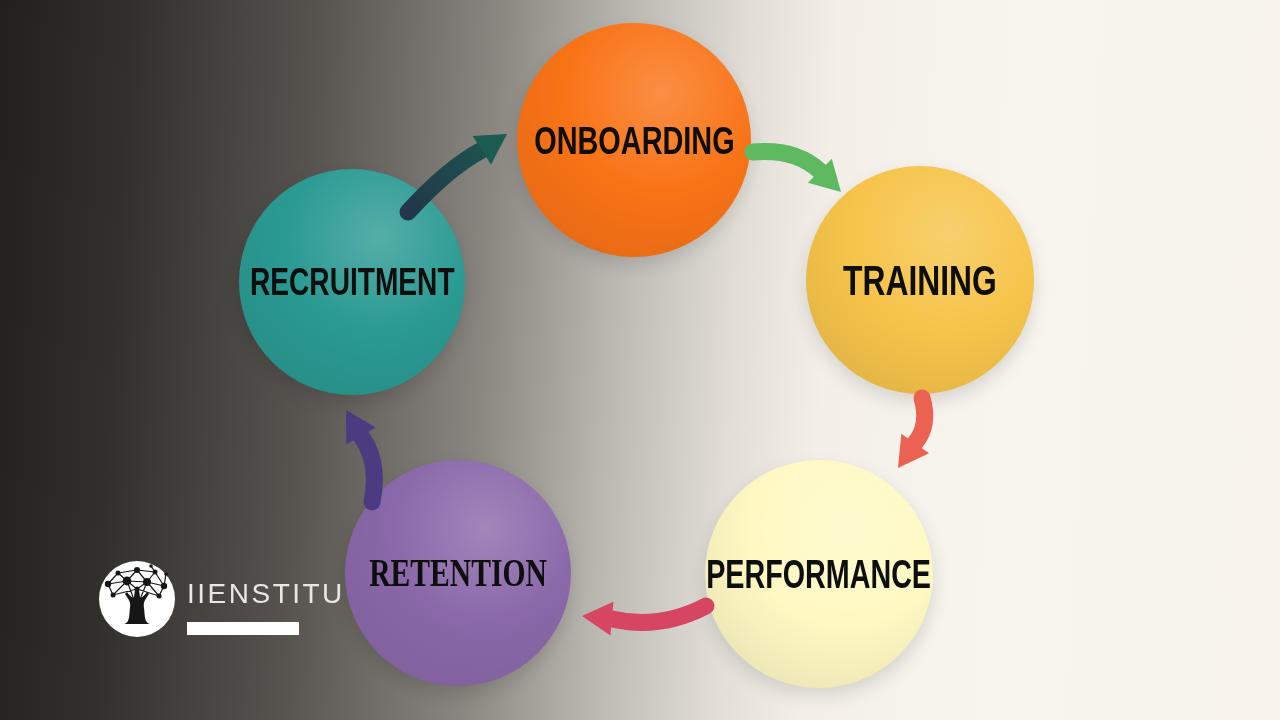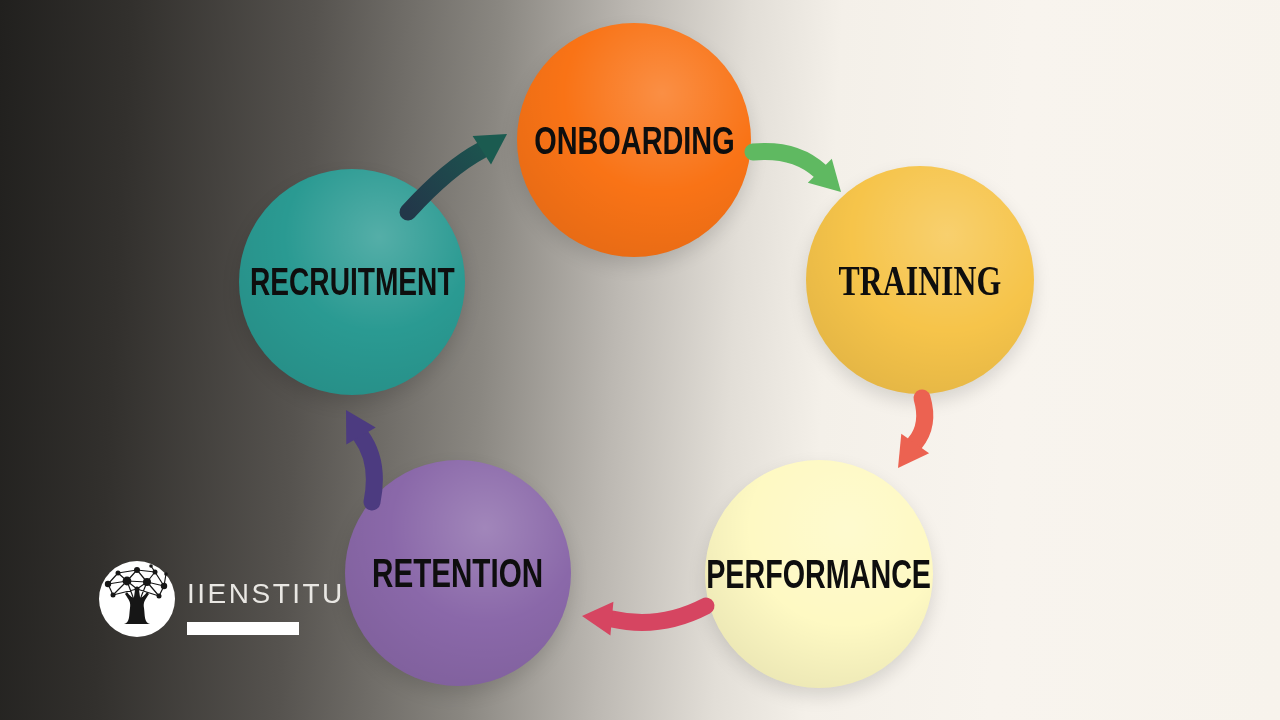--- a/index.html
+++ b/index.html
@@ -19,23 +19,23 @@
   }
   .stage::before{
     content:"";position:absolute;inset:0;border-radius:50%;
     background:radial-gradient(circle at 62% 30%, rgba(255,255,255,0.20), rgba(255,255,255,0) 45%, rgba(0,0,0,0.10) 95%);
   }
   .stage .label{
     position:relative;color:#0e0e0e;font-weight:700;white-space:nowrap;
     transform:scaleX(0.74);letter-spacing:0px;line-height:1;
   }
   .stage-onboarding {left:517px;top:23px; width:234px;height:234px;}
-  .stage-training   {left:806px;top:166px;width:228px;height:228px;font-family:Liberation Serif, serif;}
+  .stage-training   {left:806px;top:166px;width:228px;height:228px;}
   .stage-performance{left:705px;top:460px;width:228px;height:228px;}
-  .stage-retention  {left:345px;top:460px;width:226px;height:226px;}
+  .stage-retention  {left:345px;top:460px;width:226px;height:226px;font-family:Liberation Serif, serif;}
   .stage-recruitment{left:239px;top:169px;width:226px;height:226px;justify-content:center;}
   .stage-onboarding  .label{font-size:39px;}
   .stage-training    .label{font-size:43px;}
   .stage-performance .label{font-size:41px;transform:scaleX(0.70);}
   .stage-retention   .label{font-size:40px;}
   .stage-recruitment .label{font-size:38px;}
   #arrows{position:absolute;inset:0;z-index:3;pointer-events:none;}
   .logo{position:absolute;left:99px;top:560px;z-index:4;display:flex;align-items:flex-start;}
   .logo-badge{width:78px;height:80px;}
   .logo-text-wrap{margin-left:10px;padding-top:20px;}

